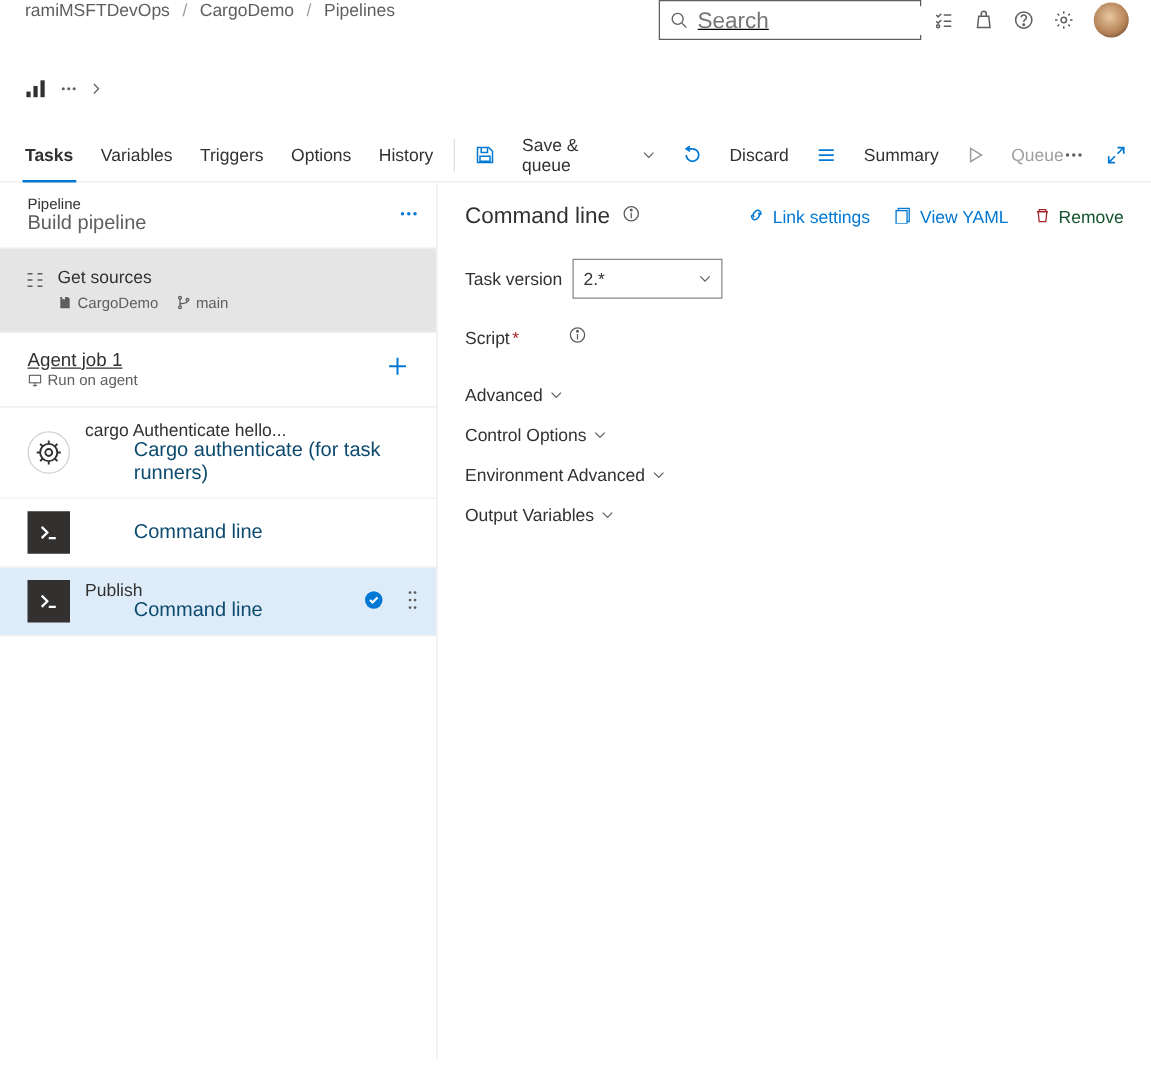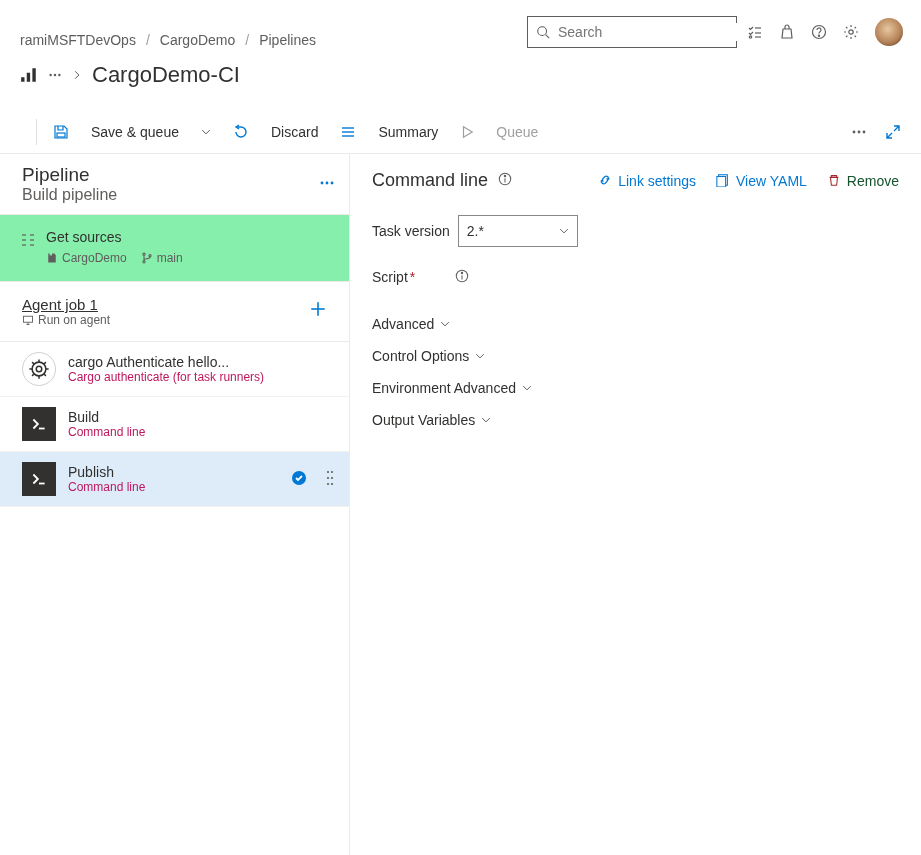--- a/index.html
+++ b/index.html
@@ -1,26 +1,26 @@
 <!DOCTYPE html>
 <html><head>
 <meta charset="utf-8">
 <style>
   * { box-sizing: border-box; }
   html, body { margin: 0; padding: 0; font-family: "Segoe UI", -apple-system, BlinkMacSystemFont, sans-serif; font-size: 14px; color: #323130; background: #fff; width: 921px; }
   body { height: 855px; overflow: hidden; }
 
   
-  .topbar { display: flex; align-items: flex-end; height: 48px; padding: 0 18px 0 20px; }
+  .topbar { display: flex; align-items: flex-start; height: 48px; padding: 0 18px 0 20px; }
   .crumbs { display: flex; align-items: center; gap: 10px; color: #605e5c; font-size: 14px; }
   .crumbs a { color: #605e5c; text-decoration: none; }
   .crumb-sep { color: #a19f9d; }
   .searchwrap { margin-left: auto; display: flex; align-items: center; gap: 10px; }
   .searchbox { display: flex; align-items: center; width: 210px; height: 32px; border: 1px solid #605e5c; padding: 0 8px; gap: 6px; }
-  .searchbox input { border: none; outline: none; flex: 1; font-size: 14px; }
+  .searchbox input { border: none; outline: none; flex: 1; font-size: 18px; text-decoration: underline; }
   .top-icons { display: flex; align-items: center; gap: 16px; color: #605e5c; }
   .icon { display: inline-flex; align-items: center; justify-content: center; }
   .avatar { width: 28px; height: 28px; border-radius: 50%; background: radial-gradient(circle at 45% 40%, #e8c7a0 0%, #b38055 60%, #3a2a1a 100%); flex-shrink: 0; }
 
   
   .titlebar { display: flex; align-items: center; gap: 10px; padding: 14px 20px 22px 20px; }
   .title { font-size: 22px; font-weight: 400; color: #323130; }
   .titlebar .chevron { color: #605e5c; }
 
   
@@ -37,38 +37,38 @@
   .cb-btn.disabled svg { color: #a19f9d; }
   .cb-right { margin-left: auto; display: flex; align-items: center; gap: 18px; }
   .expand-icon { color: #0078d4; }
 
   
   .panes { display: flex; height: calc(855px - 48px - 62px - 44px); }
 
   
   .left { width: 350px; border-right: 1px solid #edebe9; overflow: hidden; }
   .pipeline-head { display: flex; align-items: center; padding: 10px 14px 10px 22px; border-bottom: 1px solid #edebe9; }
-  .pipeline-head .ph-title { font-size: 19px; color: #323130; }
+  .pipeline-head .ph-title { font-size: 12px; color: #323130; }
   .pipeline-head .ph-sub { font-size: 16px; color: #605e5c; }
   .pipeline-head .more { margin-left: auto; color: #0078d4; }
-  .get-sources { display: flex; align-items: flex-start; gap: 10px; padding: 14px 22px 16px 20px; border-bottom: 1px solid #edebe9; background: #86efac; }
+  .get-sources { display: flex; align-items: flex-start; gap: 10px; padding: 14px 22px 16px 20px; border-bottom: 1px solid #edebe9; background: #e5e5e5; }
   .gs-label { font-size: 14px; }
   .gs-meta { display: flex; align-items: center; gap: 14px; margin-top: 6px; font-size: 12px; color: #605e5c; }
   .gs-meta span { display: flex; align-items: center; gap: 4px; }
 
   .agent-job { display: flex; align-items: center; padding: 14px 22px 14px 22px; border-bottom: 1px solid #edebe9; }
   .agent-job .aj-title { font-size: 15px; text-decoration: underline; }
   .agent-job .aj-sub { font-size: 12px; color: #605e5c; display: flex; align-items: center; gap: 4px; }
   .agent-job .plus { margin-left: auto; color: #0078d4; font-size: 18px; }
 
   .task-item { display: flex; align-items: center; gap: 12px; padding: 10px 14px 10px 22px; border-bottom: 1px solid #f3f2f1; cursor: pointer; }
   .task-item .task-icon { width: 34px; height: 34px; background: #323130; display: flex; align-items: center; justify-content: center; color: #fff; font-size: 14px; flex-shrink: 0; }
   .task-item.rust .task-icon { background: #fff; border: 1px solid #d2d0ce; border-radius: 50%; color: #323130; }
   .task-item .t-title { font-size: 14px; }
-  .task-item .t-sub { font-size: 12px; color: #be185d; }
+  .task-item .t-sub { font-size: 16px; color: #0c4a6e; margin-left: 39px; }
   .task-item.selected { background: #deecf9; }
   .task-item .status-check { margin-left: auto; color: #0078d4; }
   .task-item .grip { color: #605e5c; margin-left: 6px; }
 
   
   .right { flex: 1; padding: 16px 22px; overflow: auto; }
   .detail-head { display: flex; align-items: center; margin-bottom: 24px; }
   .detail-head h2 { font-size: 18px; font-weight: 400; margin: 0; color: #323130; }
   .info-icon { margin-left: 10px; color: #605e5c; }
   .detail-actions { margin-left: auto; display: flex; align-items: center; gap: 20px; }
@@ -154,24 +154,30 @@
         <circle cx="3" cy="8" r="1.4"></circle>
         <circle cx="8" cy="8" r="1.4"></circle>
         <circle cx="13" cy="8" r="1.4"></circle>
       </svg>
   </span>
   <span class="chevron">
     <svg width="10" height="10" viewBox="0 0 16 16" fill="none" stroke="currentColor" stroke-width="1.6">
         <path d="M5 2l6 6-6 6"></path>
       </svg>
   </span>
-  <span class="title">CargoDemo-CI</span>
 </div>
 
 <div class="commandbar">
+  <div class="tabs">
+    <div class="tab active">Tasks</div>
+    <div class="tab">Variables</div>
+    <div class="tab">Triggers</div>
+    <div class="tab">Options</div>
+    <div class="tab">History</div>
+  </div>
   <div class="cb-sep"></div>
   <div class="cb-actions">
     <div class="cb-btn">
       <svg width="16" height="16" viewBox="0 0 16 16" fill="none" stroke="currentColor" stroke-width="1.2">
           <path d="M2 2h9l3 3v9H2V2z"></path>
           <path d="M5 2v4h5V2"></path>
           <rect x="4" y="9" width="8" height="4"></rect>
         </svg>
       <span>Save &amp; queue</span>
       <svg width="10" height="10" viewBox="0 0 16 16" fill="none" stroke="#605e5c" stroke-width="1.6">
@@ -309,21 +315,20 @@
     </div>
 
     <div class="task-item">
       <div class="task-icon">
         <svg width="18" height="18" viewBox="0 0 16 16" fill="none" stroke="#fff" stroke-width="1.6">
             <path d="M3 4l4 4-4 4"></path>
             <line x1="8" y1="12" x2="13" y2="12"></line>
           </svg>
       </div>
       <div style="flex:1">
-        <div class="t-title">Build</div>
         <div class="t-sub">Command line</div>
       </div>
     </div>
 
     <div class="task-item selected">
       <div class="task-icon">
         <svg width="18" height="18" viewBox="0 0 16 16" fill="none" stroke="#fff" stroke-width="1.6">
             <path d="M3 4l4 4-4 4"></path>
             <line x1="8" y1="12" x2="13" y2="12"></line>
           </svg>
@@ -389,21 +394,21 @@
       <div class="select">
         <span>2.*</span>
         <svg width="10" height="10" viewBox="0 0 16 16" fill="none" stroke="#605e5c" stroke-width="1.6">
             <path d="M2 5l6 6 6-6"></path>
           </svg>
       </div>
     </div>
 
 
     <div class="form-row-block">
-      <span class="label" style="display:inline-flex;align-items:flex-start;gap:30px">
+      <span class="label" style="display:inline-flex;align-items:center;gap:30px">
         <span><span>Script</span><span class="required">*</span></span>
         <span class="info-icon">
           <svg width="14" height="14" viewBox="0 0 16 16" fill="none" stroke="currentColor" stroke-width="1.2">
               <circle cx="8" cy="8" r="6.5"></circle>
               <line x1="8" y1="7" x2="8" y2="12"></line>
               <circle cx="8" cy="4.5" r="0.8" fill="currentColor"></circle>
             </svg>
         </span>
       </span>
     </div>

